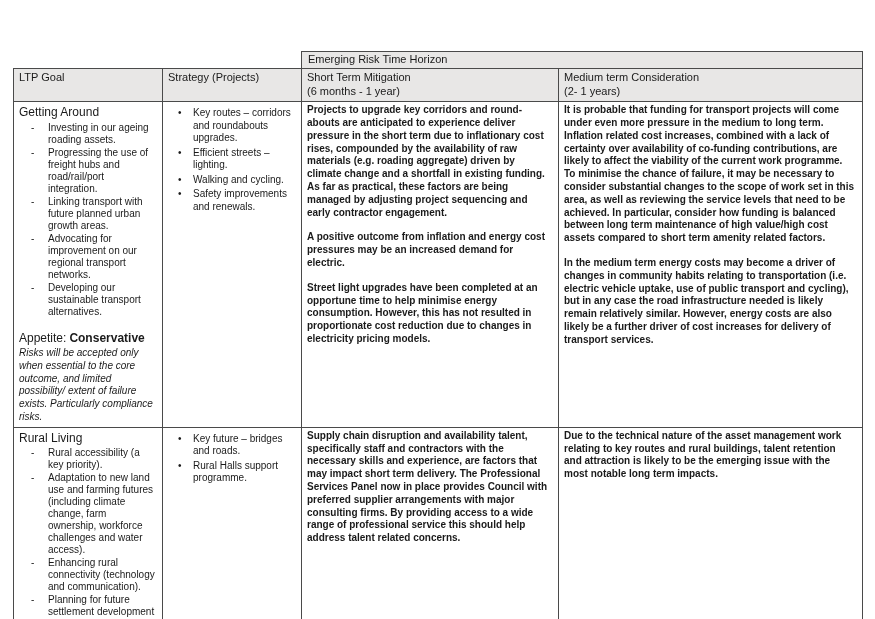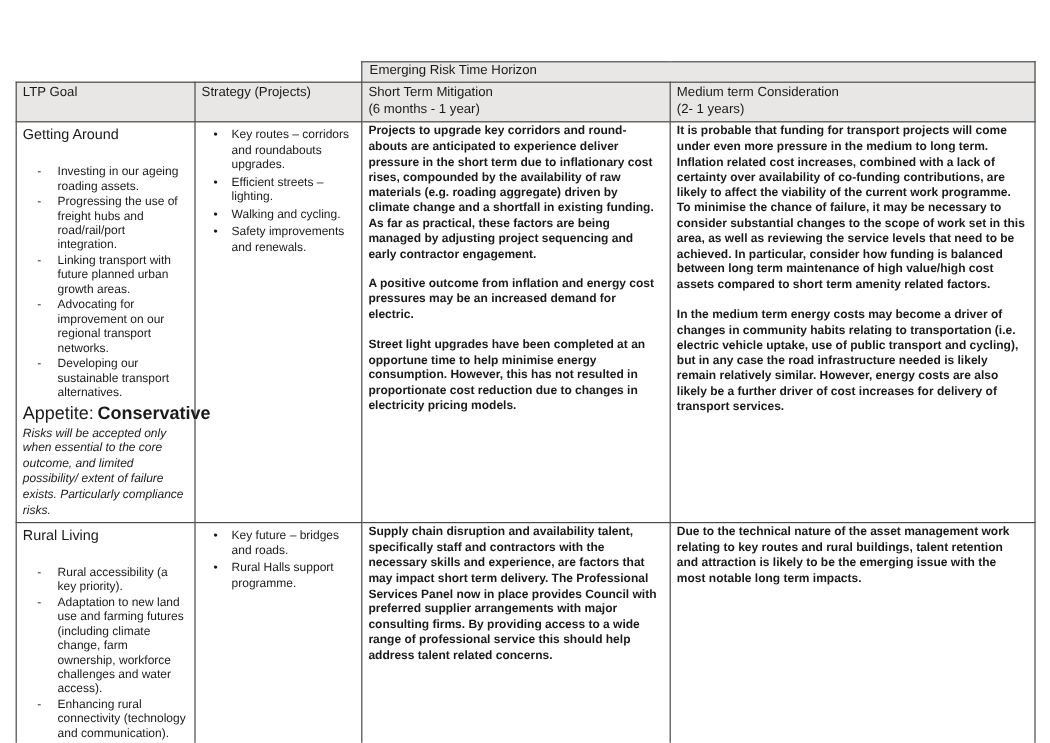--- a/index.html
+++ b/index.html
@@ -18,24 +18,24 @@
   .hdr { background: #e8e7e6; font-size: 11px; line-height: 1.25; }
   td.emerging { padding: 1px 6px; }
   .pre { white-space: pre-line; }
   tr.r-emerging { height: 14px; }
   tr.r-head { height: 28px; padding-left: 47px; }
   tr.r1 { height: 238px; }
   tr.r2 { height: 240px; }
 
   
   .goal-title { font-size: 12px; font-weight: normal; line-height: 1.2; margin: 1px 0 0 0; }
-  ul.dash { list-style: none; margin: 18px 0 0 0; padding: 0 0 0 29px; font-size: 10px; line-height: 1.2; }
+  ul.dash { list-style: none; margin: 2px 0 0 0; padding: 0 0 0 29px; font-size: 10px; line-height: 1.2; }
   ul.dash li { position: relative; margin: 0 0 1px 0; }
   ul.dash li::before { content: "-"; position: absolute; left: -17px; }
-  .appetite { font-size: 15px; margin-top: 2px; line-height: 1.2; }
+  .appetite { font-size: 12px; margin-top: 13px; line-height: 1.2; }
   .appetite .b { font-weight: bold; margin-left: 3px; }
   .note { font-size: 10px; font-style: italic; line-height: 1.28; margin-top: 2px; }
 
   
   ul.dot { list-style: none; margin: 3px 0 0 0; padding: 0 0 0 25px; font-size: 10px; line-height: 1.25; }
   ul.dot li { position: relative; margin: 0 0 2px 0; }
   ul.dot li::before { content: "\2022"; position: absolute; left: -15px; }
 
   
   td.para { font-size: 10px; line-height: 1.28; font-weight: bold; }

